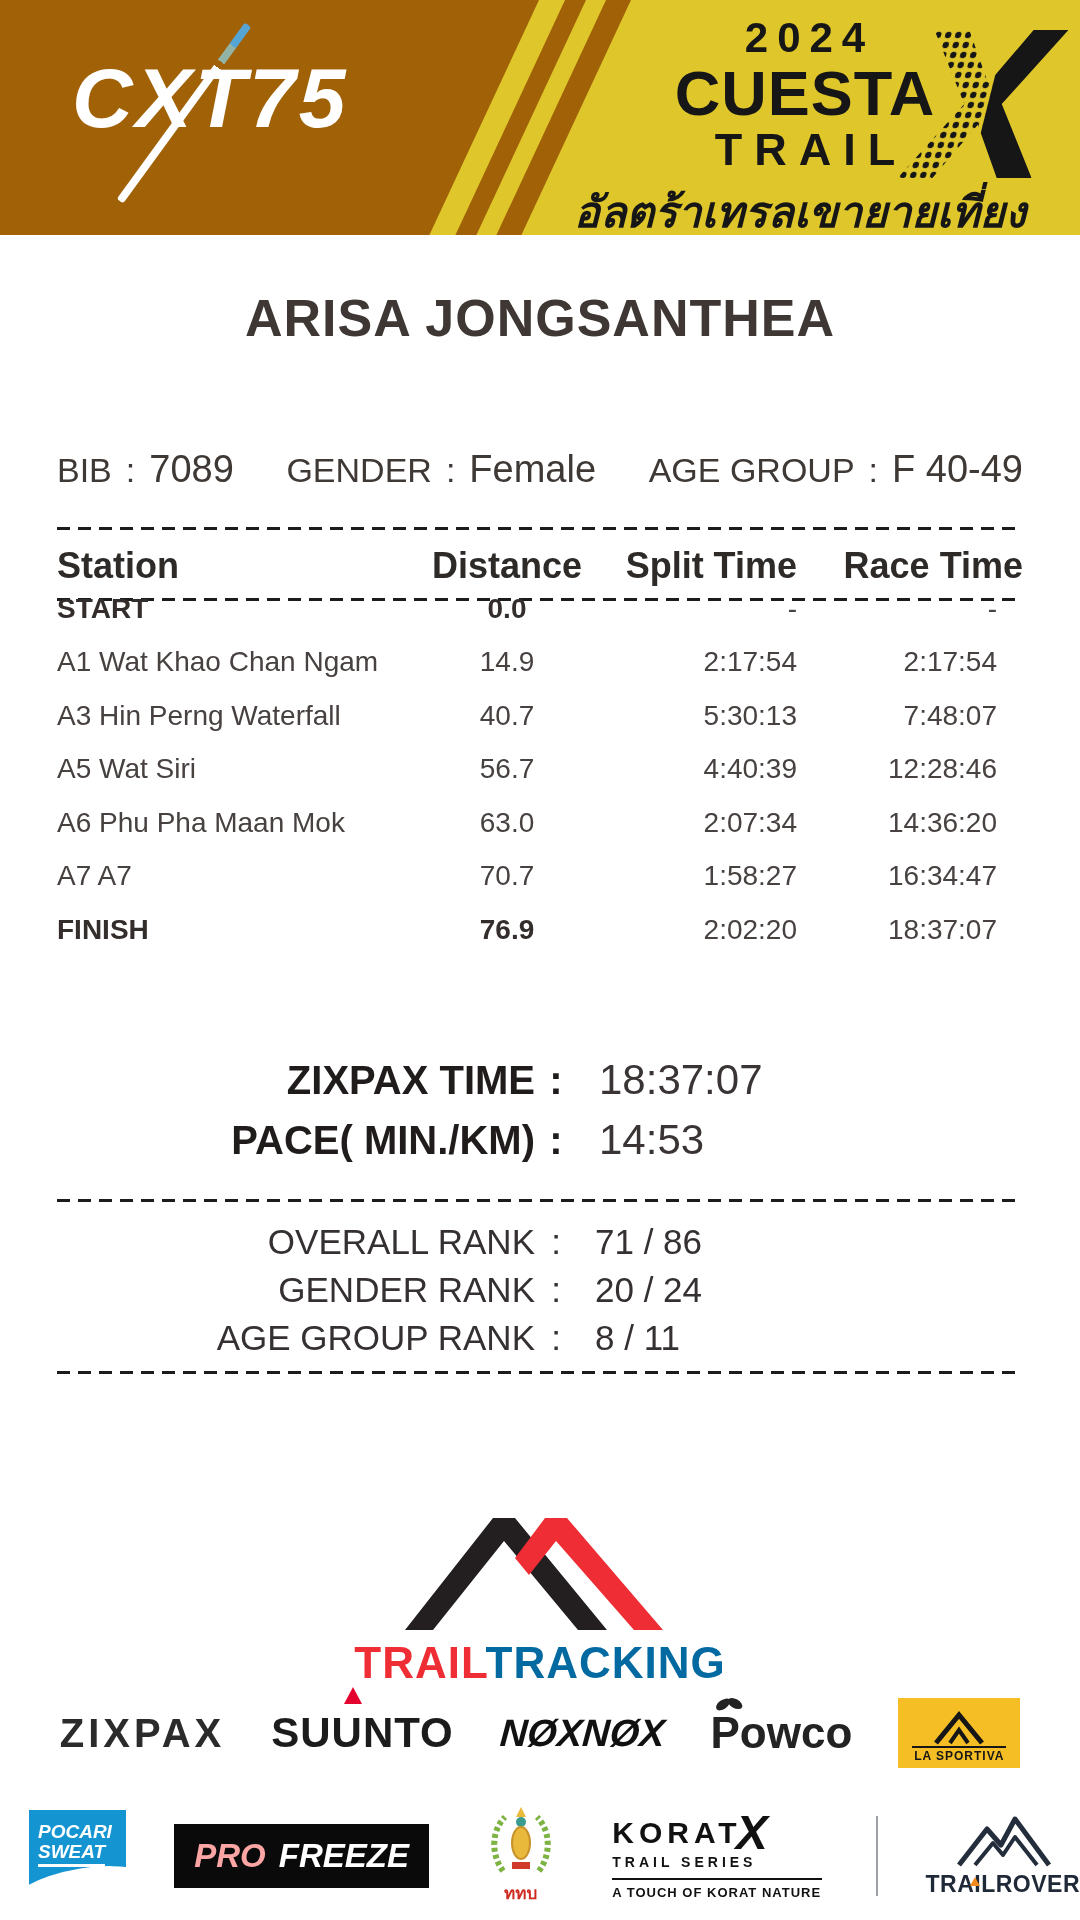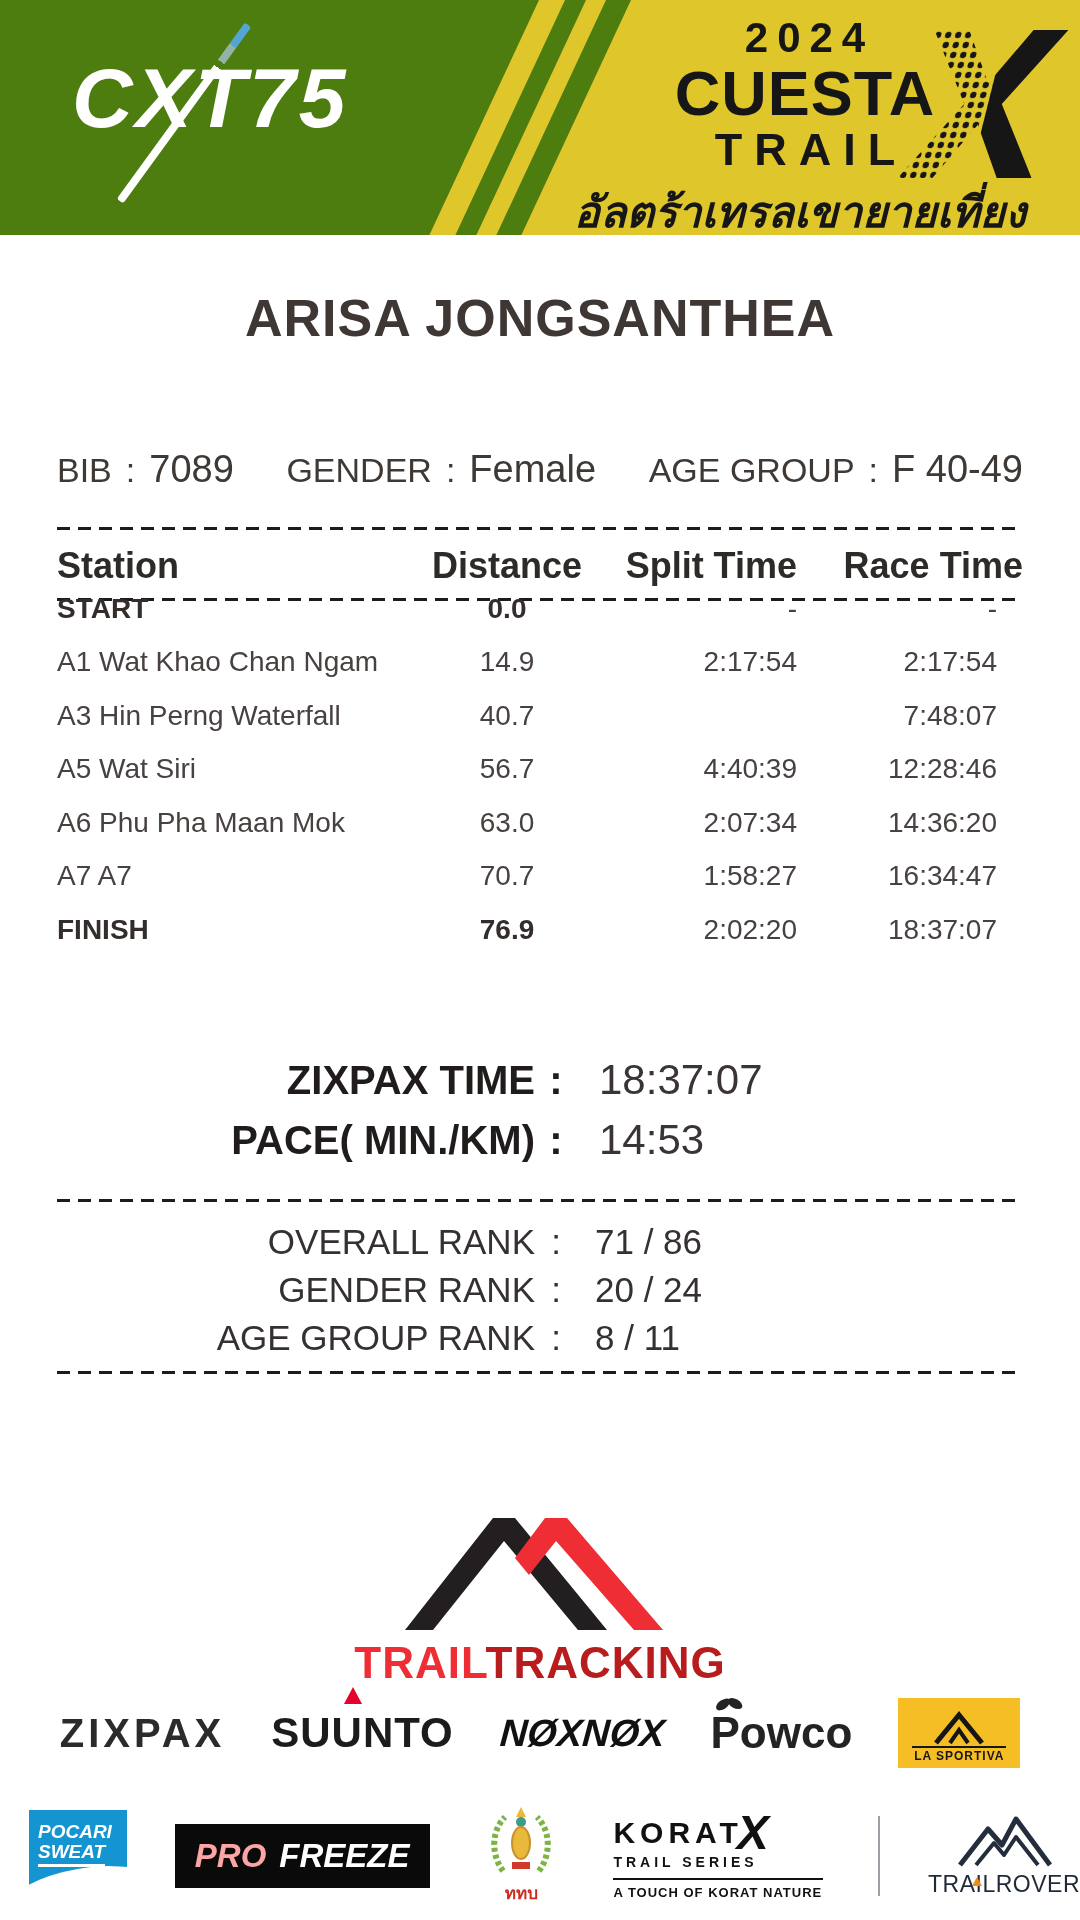--- a/index.html
+++ b/index.html
@@ -1,21 +1,21 @@
 <!DOCTYPE html>
 <html><head>
 <meta charset="utf-8">
 <style>
   * { margin:0; padding:0; box-sizing:border-box; }
   body { background:#fff; }
   .page { position:relative; width:1080px; height:1920px; background:#fff; overflow:hidden;
           font-family:"Liberation Sans","DejaVu Sans",sans-serif; color:#3E3734; }
 
   
-  .banner { position:absolute; top:0; left:0; width:1080px; height:235px; background:#4d7c0f; overflow:hidden; }
+  .banner { position:absolute; top:0; left:0; width:1080px; height:235px; background:#a16207; overflow:hidden; }
   .stripe { position:absolute; top:0; height:235px; background:#DFC62B; transform:skewX(-25deg); transform-origin:top left; }
   .s1 { left:539px; width:26px; }
   .s2 { left:586px; width:20px; }
   .s-main { left:631px; width:620px; }
 
   .cxt { position:absolute; left:72px; top:50px; font-size:84px; font-weight:bold; font-style:italic;
          color:#fff; letter-spacing:3px; }
   .cxt-slash { position:absolute; left:180px; top:4px; width:8px; height:218px; border-radius:3px;
         transform:rotate(36deg);
         background:linear-gradient(to bottom,#55A5D4 0%,#55A5D4 12%,#93B3A4 12%,#93B3A4 21%,
@@ -78,21 +78,21 @@
   
   .ranks { position:absolute; top:1222px; left:57px; width:966px; font-size:35px; color:#353031; }
   .rankrow { display:flex; align-items:baseline; height:48px; }
   .rank-label { width:478px; text-align:right; }
   .rank-colon { width:22px; text-align:center; margin-left:10px; }
   .rank-value { margin-left:28px; }
 
   
   .ttlogo { position:absolute; top:1512px; left:0; width:1080px; text-align:center; }
   .ttname { font-size:44px; font-weight:bold; letter-spacing:1px; margin-top:4px; }
-  .ttname .red { color:#EE2E34; } .ttname .blk { color:#b91c1c; }
+  .ttname .red { color:#EE2E34; } .ttname .blk { color:#0369a1; }
 
   
   .sponsors1 { position:absolute; top:1698px; left:0; width:1080px; display:flex;
                justify-content:center; align-items:center; gap:46px; }
   .zixpax { font-size:40px; font-weight:bold; letter-spacing:4px; color:#2B2B2B; }
   .suunto { position:relative; font-size:42px; font-weight:bold; letter-spacing:1px; color:#1C1C1C; }
   .suunto-tri { position:absolute; top:-22px; left:40%; width:0; height:0;
                 border-left:9px solid rgba(0,0,0,0); border-right:9px solid rgba(0,0,0,0);
                 border-bottom:17px solid #E3032E; }
   .noxnox { font-size:38px; font-weight:bold; font-style:italic; color:#111; transform:skewX(-4deg); }
@@ -121,21 +121,21 @@
   .emblem-text { font-size:17px; font-weight:bold; color:#CE2A20; margin-top:-2px; }
   .korat { width:222px; color:#111; }
   .korat-top { display:flex; align-items:center; }
   .korat-word { font-size:30px; font-weight:bold; letter-spacing:5px; }
   .korat-x { font-size:48px; font-weight:bold; font-style:italic; margin-left:-6px; line-height:0.9; }
   .korat-sub { font-size:14px; font-weight:bold; letter-spacing:4px; margin-top:0px; }
   .korat-tag { font-size:13px; font-weight:bold; letter-spacing:1px; margin-top:8px;
                border-top:2px solid #111; padding-top:5px; width:210px; }
   .vdiv { width:2px; height:80px; background:#9AA0A6; }
   .trailrover { display:flex; flex-direction:column; align-items:center; }
-  .tr-name { position:relative; font-size:23px; font-weight:normal; letter-spacing:0.5px; color:#1F2937; margin-top:2px; }
+  .tr-name { position:relative; font-size:23px; font-weight:bold; letter-spacing:0.5px; color:#1F2937; margin-top:2px; }
   .tr-tri-a { position:absolute; top:6px; left:44px; width:0; height:0;
               border-left:5px solid rgba(0,0,0,0); border-right:5px solid rgba(0,0,0,0);
               border-bottom:9px solid #F28A1E; }
   .tr-tri-v { position:absolute; top:12px; left:178px; width:0; height:0;
               border-left:5px solid rgba(0,0,0,0); border-right:5px solid rgba(0,0,0,0);
               border-top:9px solid #2E9BD6; }
 </style>
 </head>
 <body>
 
@@ -203,20 +203,21 @@
       </div>
       <div class="row">
         <div class="td-station">A1 Wat Khao Chan Ngam</div>
         <div class="td-distance">14.9</div>
         <div class="td-split">2:17:54</div>
         <div class="td-race">2:17:54</div>
       </div>
       <div class="row">
         <div class="td-station">A3 Hin Perng Waterfall</div>
         <div class="td-distance">40.7</div>
+        <div class="td-split">5:30:13</div>
         <div class="td-race">7:48:07</div>
       </div>
       <div class="row">
         <div class="td-station">A5 Wat Siri</div>
         <div class="td-distance">56.7</div>
         <div class="td-split">4:40:39</div>
         <div class="td-race">12:28:46</div>
       </div>
       <div class="row">
         <div class="td-station">A6 Phu Pha Maan Mok</div>

